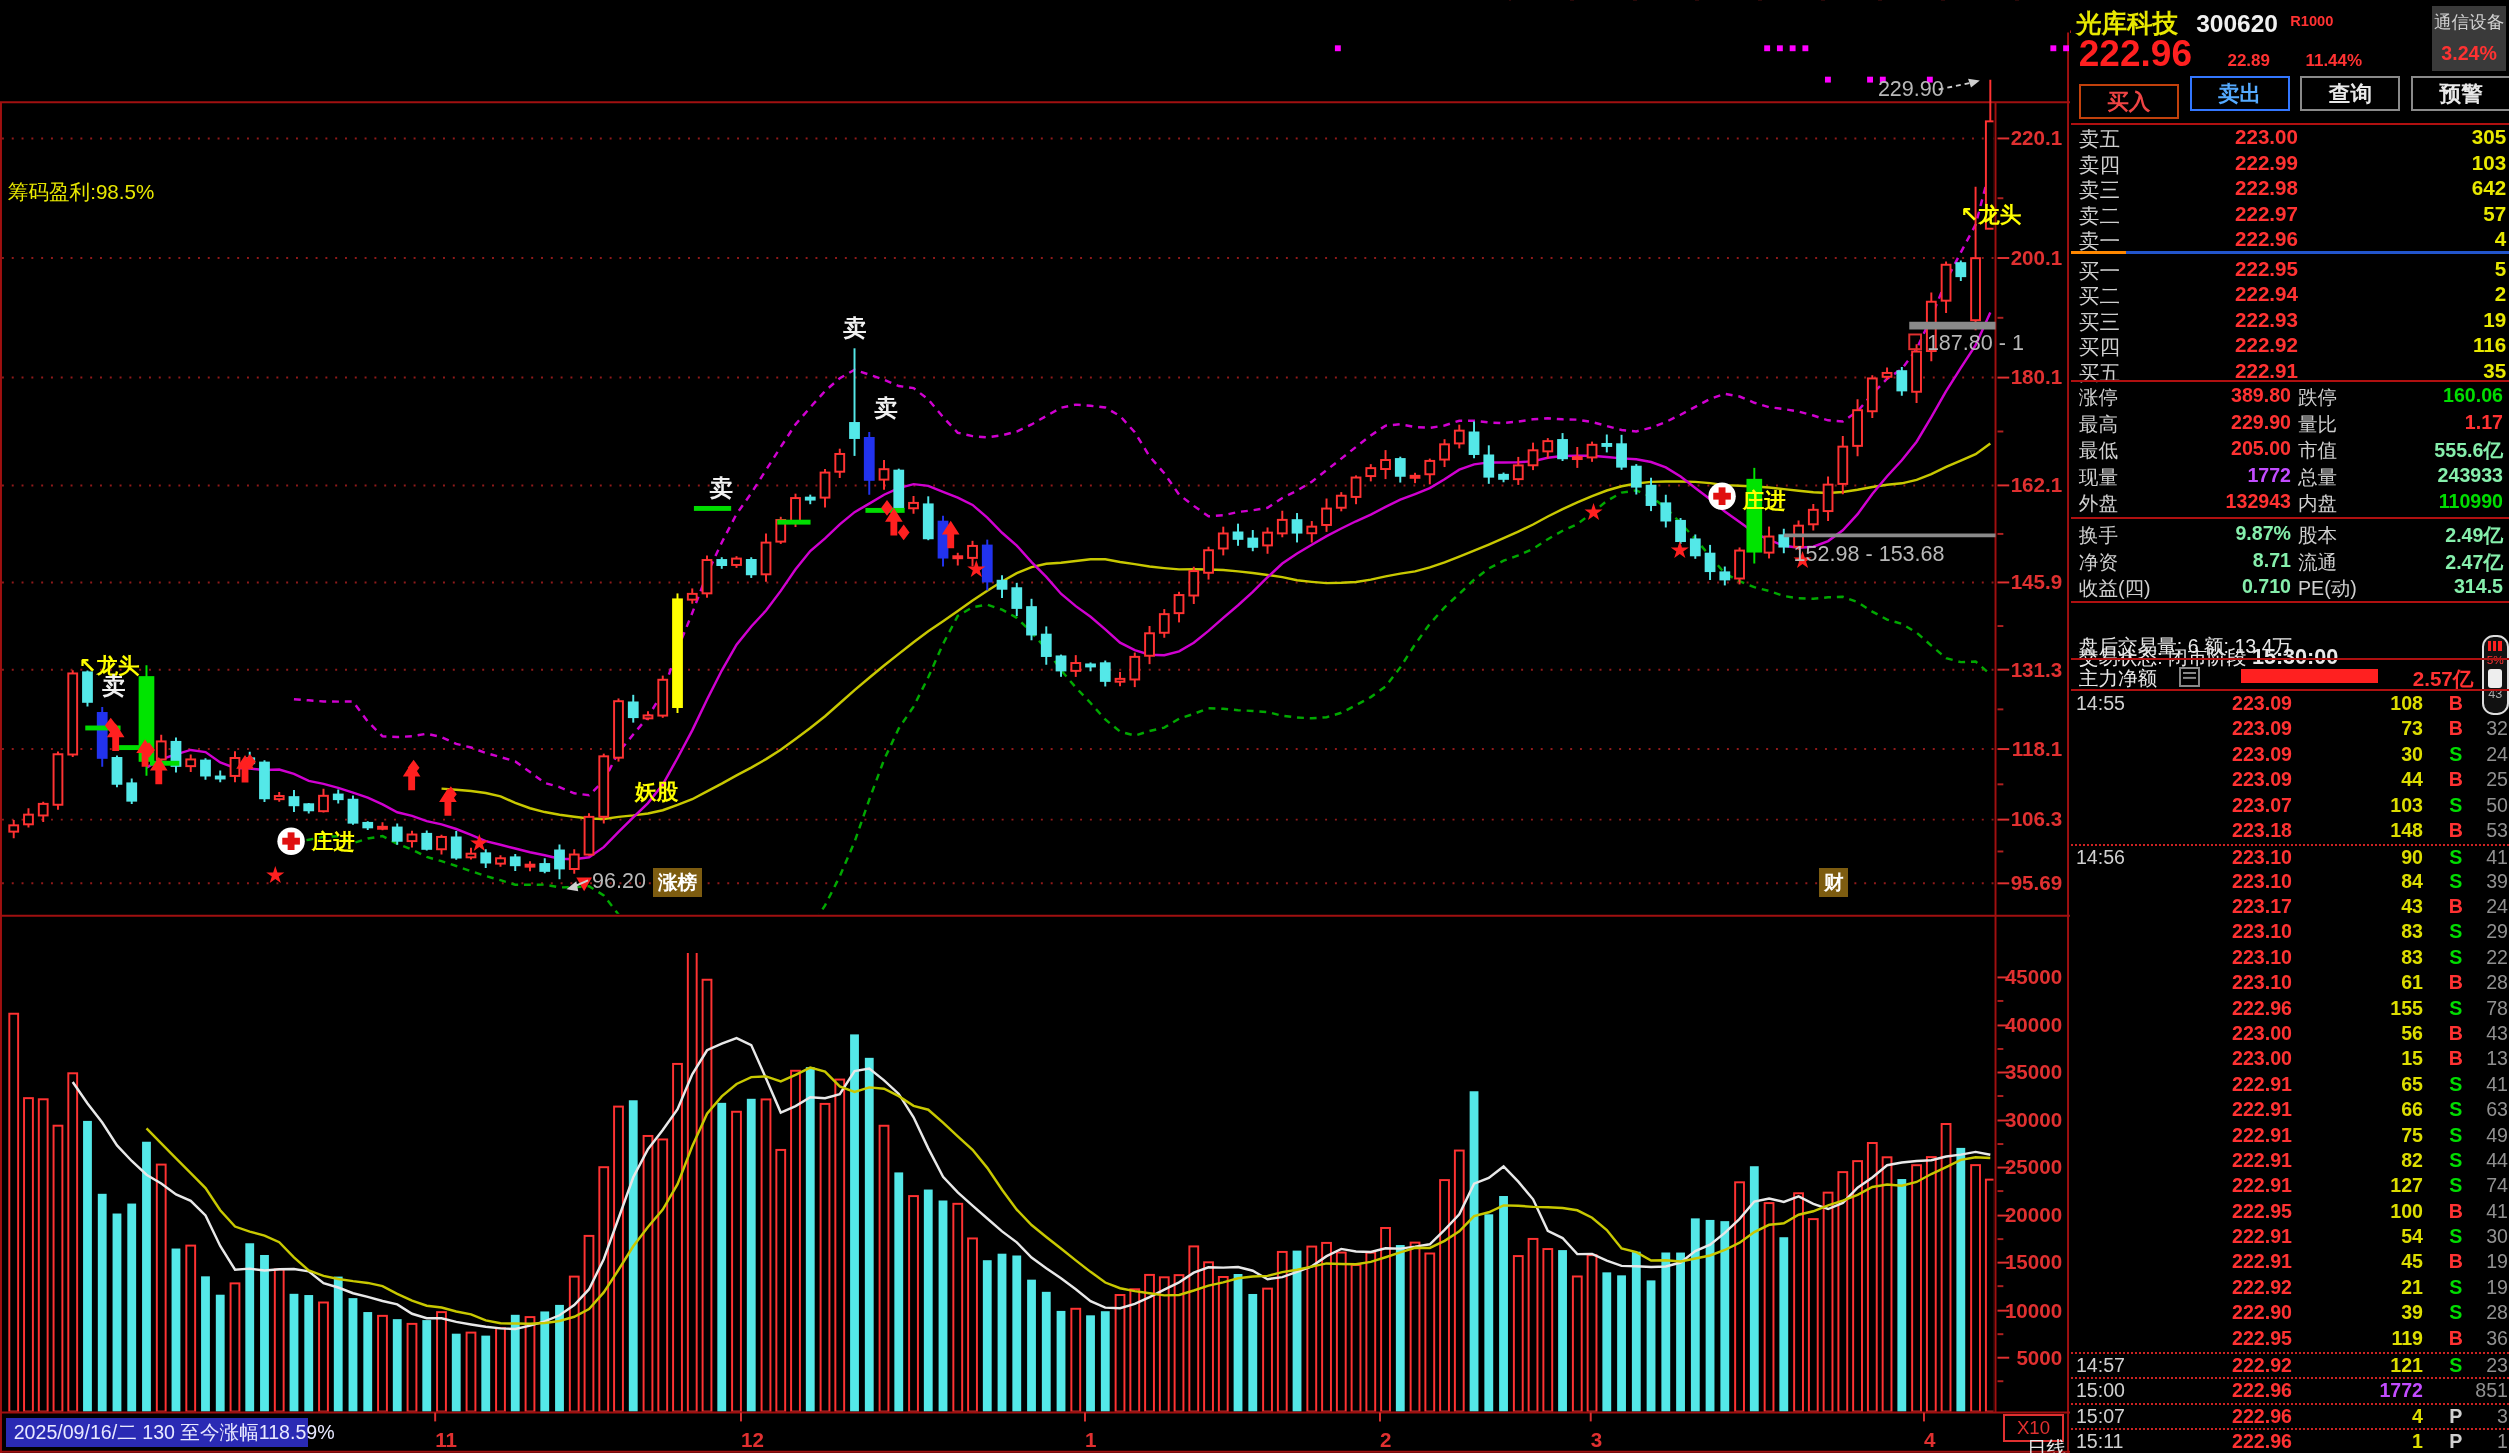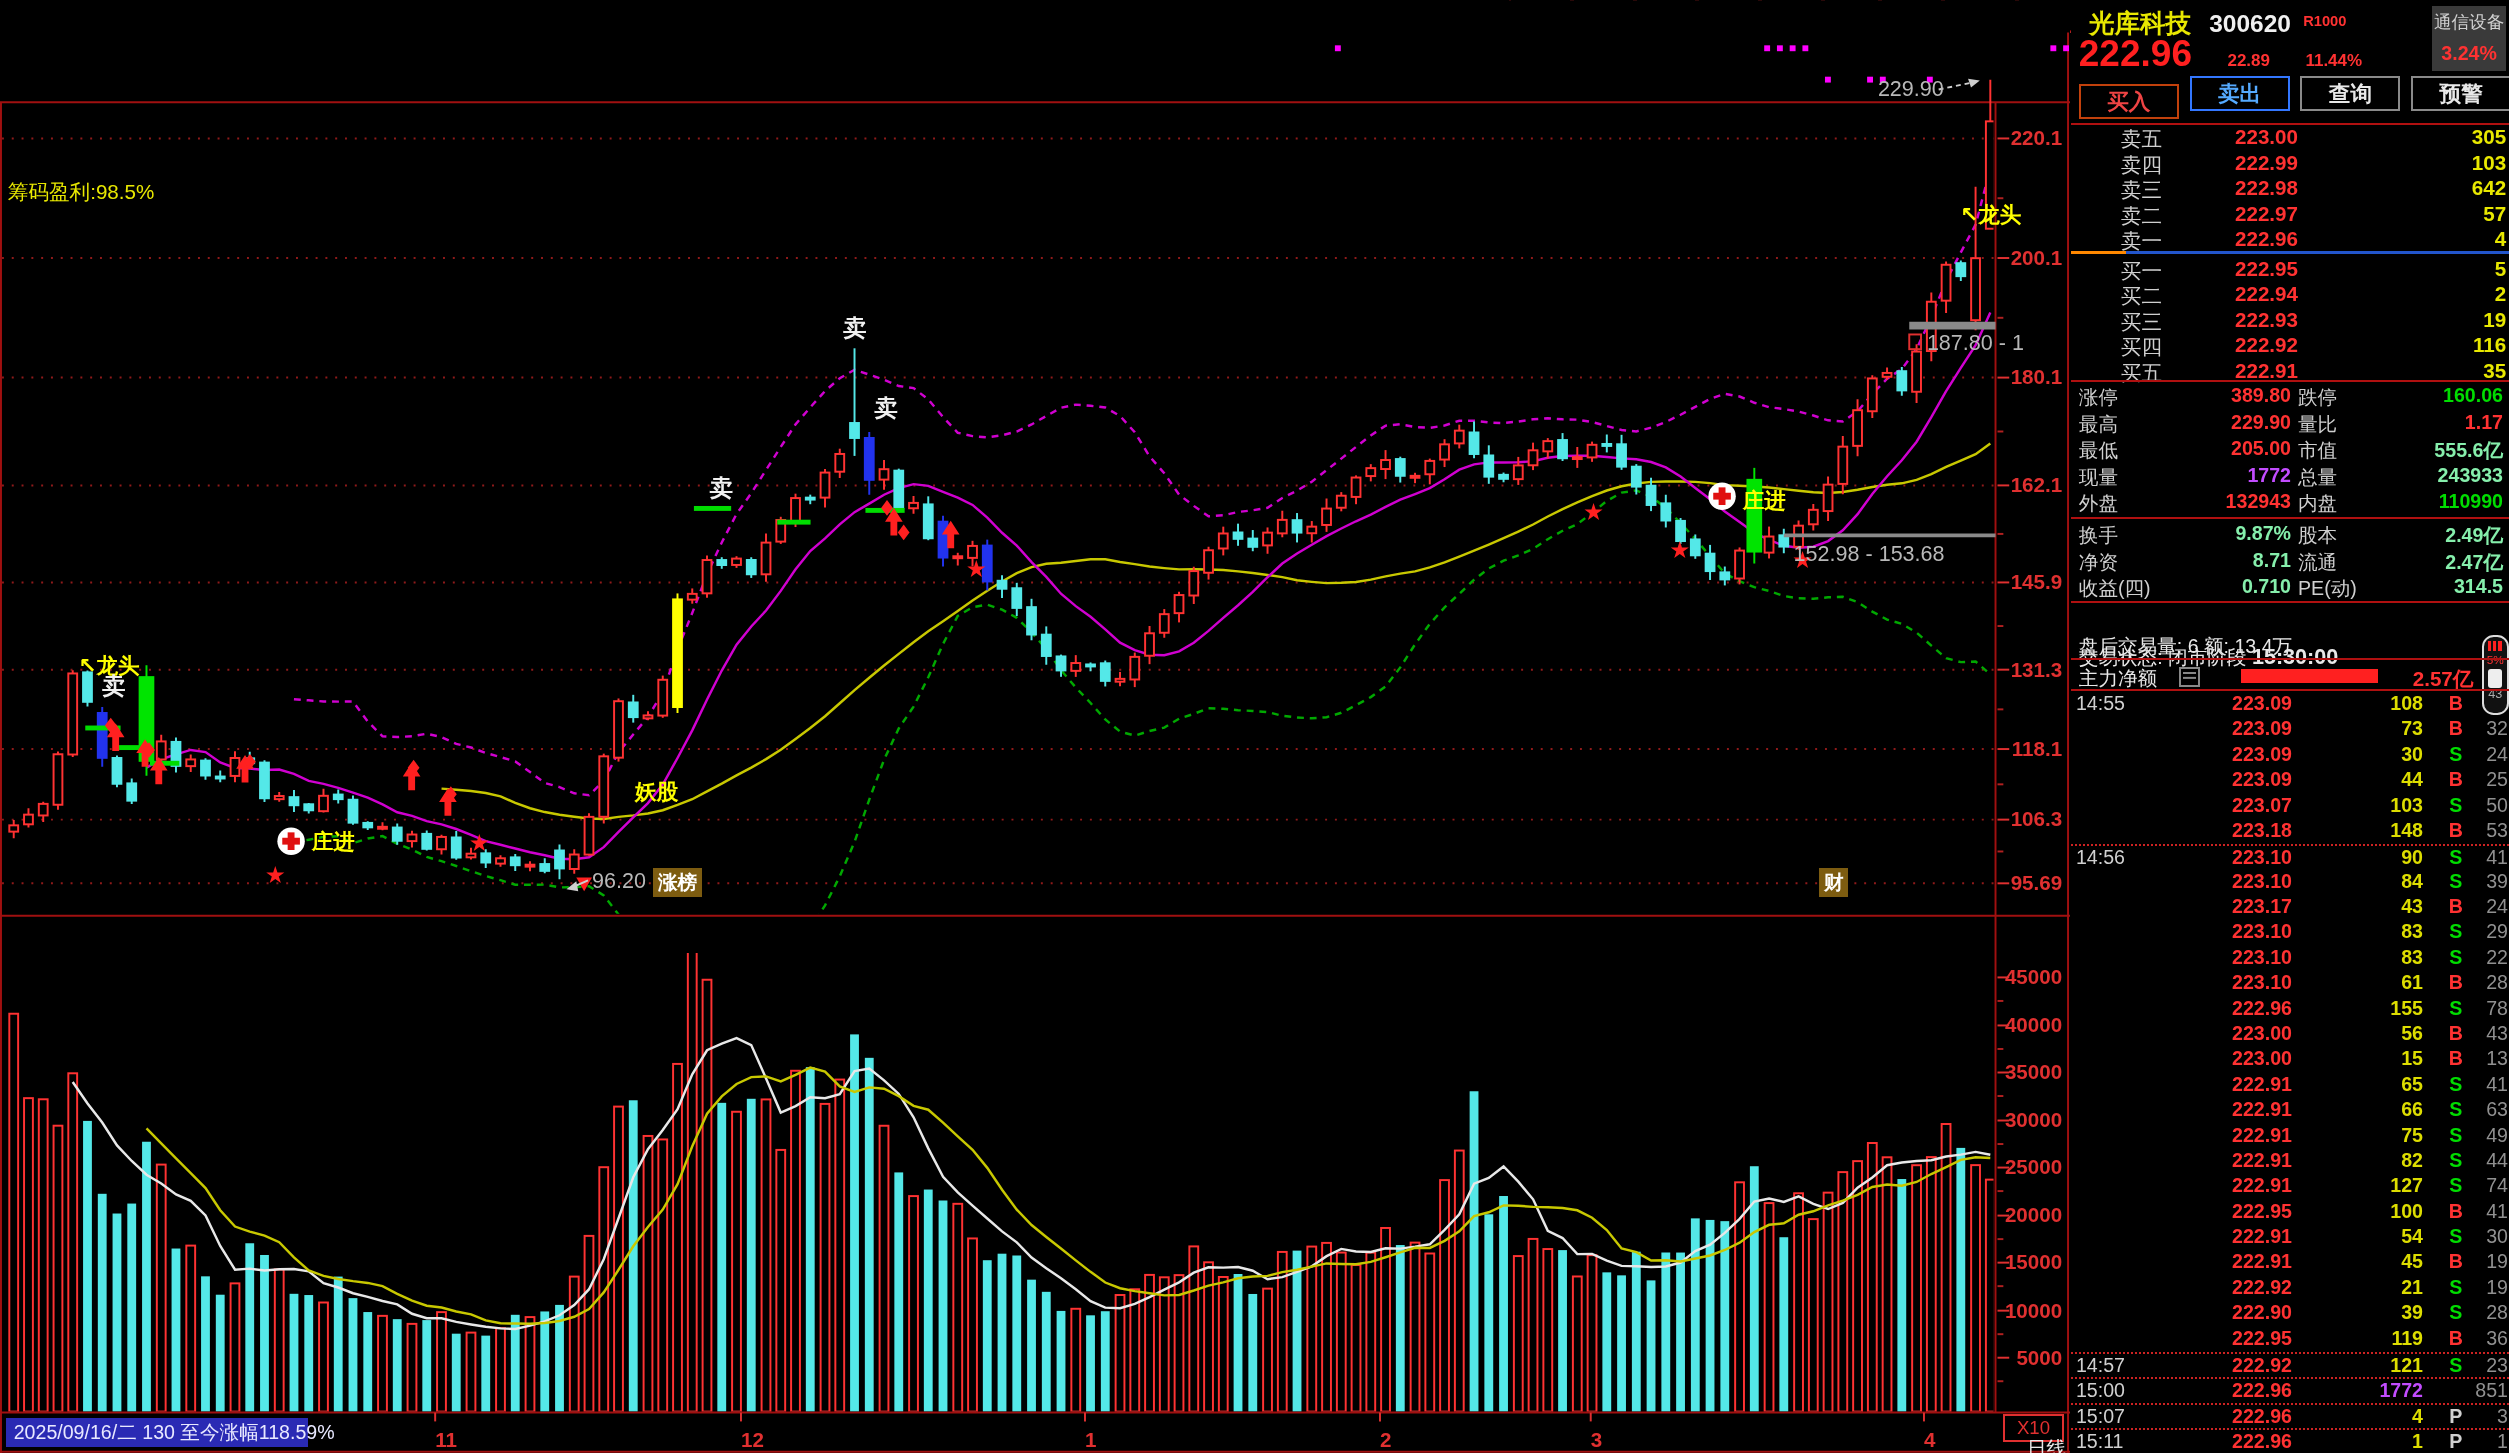--- a/index.html
+++ b/index.html
@@ -27,37 +27,37 @@
   .vol-header span{margin-right:13.7px;}
   .footer-label{position:absolute;left:5.9px;top:1418px;width:294px;height:29px;background:#2a2ab4;color:#e8e8ff;
     font-size:19.6px;line-height:29px;padding-left:7.8px;white-space:nowrap;}
   .x10-box{position:absolute;left:2003px;top:1414px;width:57px;height:23.5px;border:2px solid #e03030;color:#e03030;
     font-size:18.6px;text-align:center;line-height:23.5px;}
   .period-mini{position:absolute;left:2027px;top:1435px;color:#e8e8e8;font-size:19.6px;}
   .badge{position:absolute;background:#7d5c10;color:#fff;font-size:19.6px;font-weight:bold;padding:1px 4.9px;}
   
   #panel{position:absolute;left:2071px;top:0;width:438px;height:1454px;background:#000;}
   .pdiv{position:absolute;left:0;width:438px;height:0;border-top:2px solid #b01010;}
-  #p-name{position:absolute;left:18px;top:5.9px;white-space:nowrap;}
+  #p-name{position:absolute;left:5px;top:5.9px;white-space:nowrap;}
   #p-name .nm{color:#e8e800;font-size:25.5px;font-weight:bold;}
   #p-name .cd{color:#f0f0f0;font-size:24.5px;font-weight:bold;margin-left:13.7px;}
   #p-name .fl{color:#ff3232;font-size:14.7px;font-weight:bold;margin-left:7.8px;vertical-align:5.9px;}
   #p-badge{position:absolute;right:2.9px;top:5.9px;width:74px;height:65px;background:#3a3a3a;text-align:center;}
   #p-badge .bn{color:#d0d0d0;font-size:17.6px;margin-top:3.9px;}
   #p-badge .bp{color:#ff3232;font-size:19.6px;font-weight:bold;margin-top:7.8px;}
   #p-price{position:absolute;left:7.8px;top:33px;white-space:nowrap;}
   #p-price .big{color:#ff2020;font-size:37px;font-weight:bold;}
   #p-price .chg{color:#ff3232;font-size:17px;font-weight:bold;margin-left:31px;}
   #p-btns{position:absolute;left:7.8px;top:76px;display:flex;}
   .p-btn{width:96px;height:31px;margin-right:10.8px;font-size:21.6px;font-weight:bold;text-align:center;line-height:31px;}
   .p-btn.buy{border:2px solid #c2410c;color:#ef4444;margin-top:8px;}
   .p-btn.sell{border:2px solid #3377ff;color:#55aaff;}
   .p-btn.plain{border:2px solid #8a8a8a;color:#e8e8e8;}
   .lvl-row{position:absolute;left:0;width:438px;height:25.5px;font-size:20.6px;font-weight:bold;}
-  .lvl-row .lb{position:absolute;left:7.8px;color:#cfcfcf;font-weight:normal;margin-left:42px;}
+  .lvl-row .lb{position:absolute;left:7.8px;color:#cfcfcf;font-weight:normal;}
   .lvl-row .pr{position:absolute;left:127px;width:137px;text-align:center;color:#ff3232;}
   .lvl-row .vl{position:absolute;right:2.9px;color:#e8e800;}
   #lvl-div{position:absolute;left:0;top:251px;width:438px;height:2.9px;background:#2255cc;}
   #lvl-div:before{content:"";position:absolute;left:0;top:0;width:55px;height:2.9px;background:#ff8800;}
   .st-row{position:absolute;left:0;width:438px;height:26.5px;font-size:19.6px;}
   .st-row .l1{position:absolute;left:7.8px;color:#cfcfcf;}
   .st-row .v1{position:absolute;left:93px;width:127px;text-align:right;font-weight:bold;}
   .st-row .l2{position:absolute;left:227px;color:#cfcfcf;}
   .st-row .v2{position:absolute;left:304px;width:128px;text-align:right;font-weight:bold;}
   .c-red{color:#ff3232;} .c-green{color:#00dd00;} .c-magenta{color:#c24cff;} .c-white{color:#86efac;}

